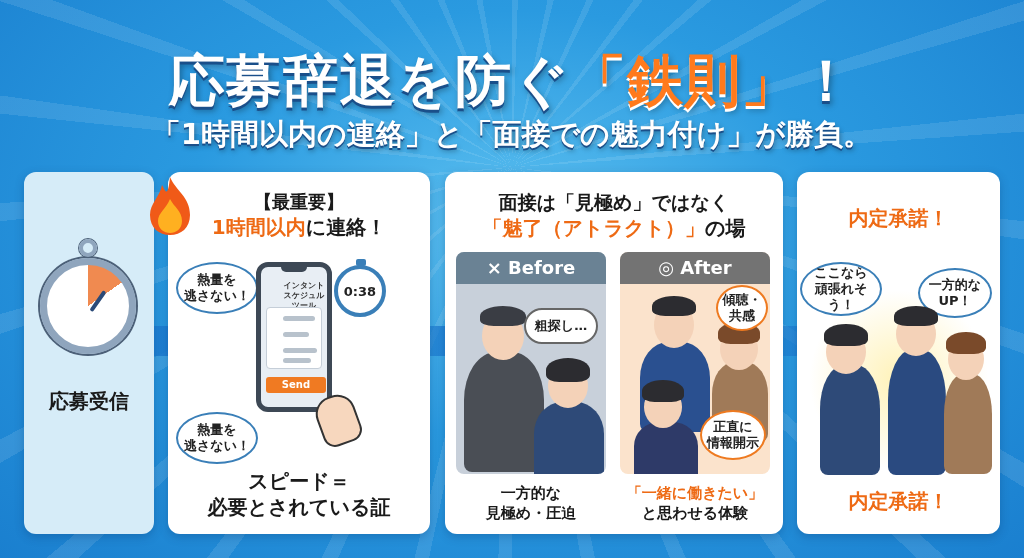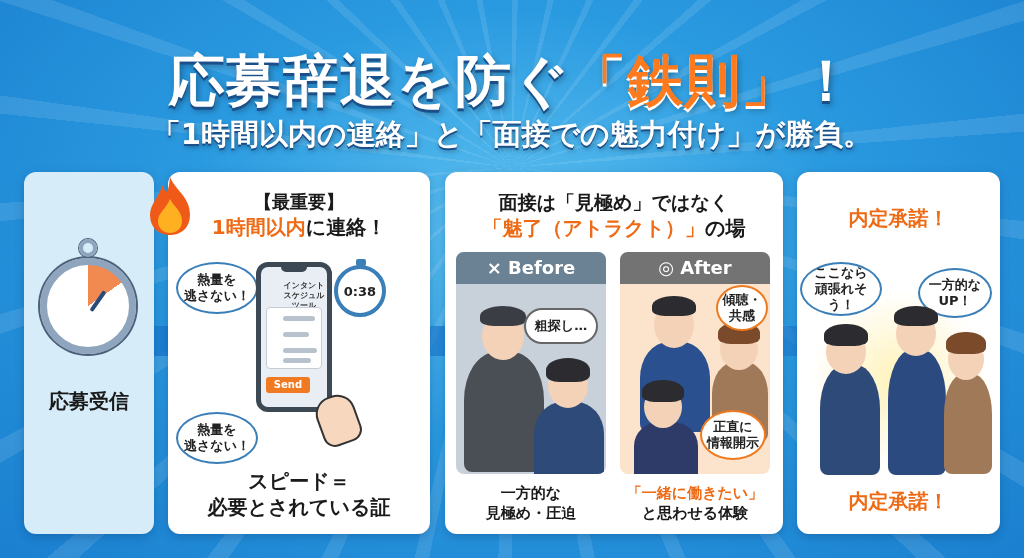--- a/index.html
+++ b/index.html
@@ -52,21 +52,21 @@
   .bubble.orange { border-color: #ee7a20; }
 
   .phone {
     position: absolute; left: 256px; top: 262px; width: 76px; height: 150px;
     background: #e8eef4; border: 5px solid #3d4855; border-radius: 12px;
   }
   .phone .notch { position: absolute; left: 20px; top: -2px; width: 26px; height: 7px; background: #3d4855; border-radius: 0 0 5px 5px; }
   .phone .ptitle { position: absolute; top: 14px; left: 0; width: 100%; text-align: center; font-size: 8px; font-weight: bold; color: #333; line-height: 10px; padding-left: 20px; }
   .phone .form { position: absolute; left: 5px; top: 40px; width: 56px; height: 62px; background: #fff; border: 1px solid #c5ced8; border-radius: 4px; }
   .phone .row { position: absolute; left: 4px; height: 5px; background: #b8c2cc; border-radius: 3px; }
-  .phone .send { position: absolute; left: 5px; top: 110px; width: 44px; height: 16px; background: #f07a22; border-radius: 3px; color: #fff; font-size: 10px; font-weight: bold; text-align: center; line-height: 16px; }
+  .phone .send { position: absolute; left: 5px; top: 110px; width: 60px; height: 16px; background: #f07a22; border-radius: 3px; color: #fff; font-size: 10px; font-weight: bold; text-align: center; line-height: 16px; }
 
   .timer {
     position: absolute; left: 334px; top: 265px; width: 52px; height: 52px;
     border: 4px solid #3a7fb8; border-radius: 50%; background: #fff;
     display: flex; align-items: center; justify-content: center;
     font-size: 13px; font-weight: bold; color: #222;
   }
   .timer .knob { position: absolute; top: -10px; left: 18px; width: 10px; height: 7px; background: #3a7fb8; border-radius: 2px; }
 
   .stopwatch {

